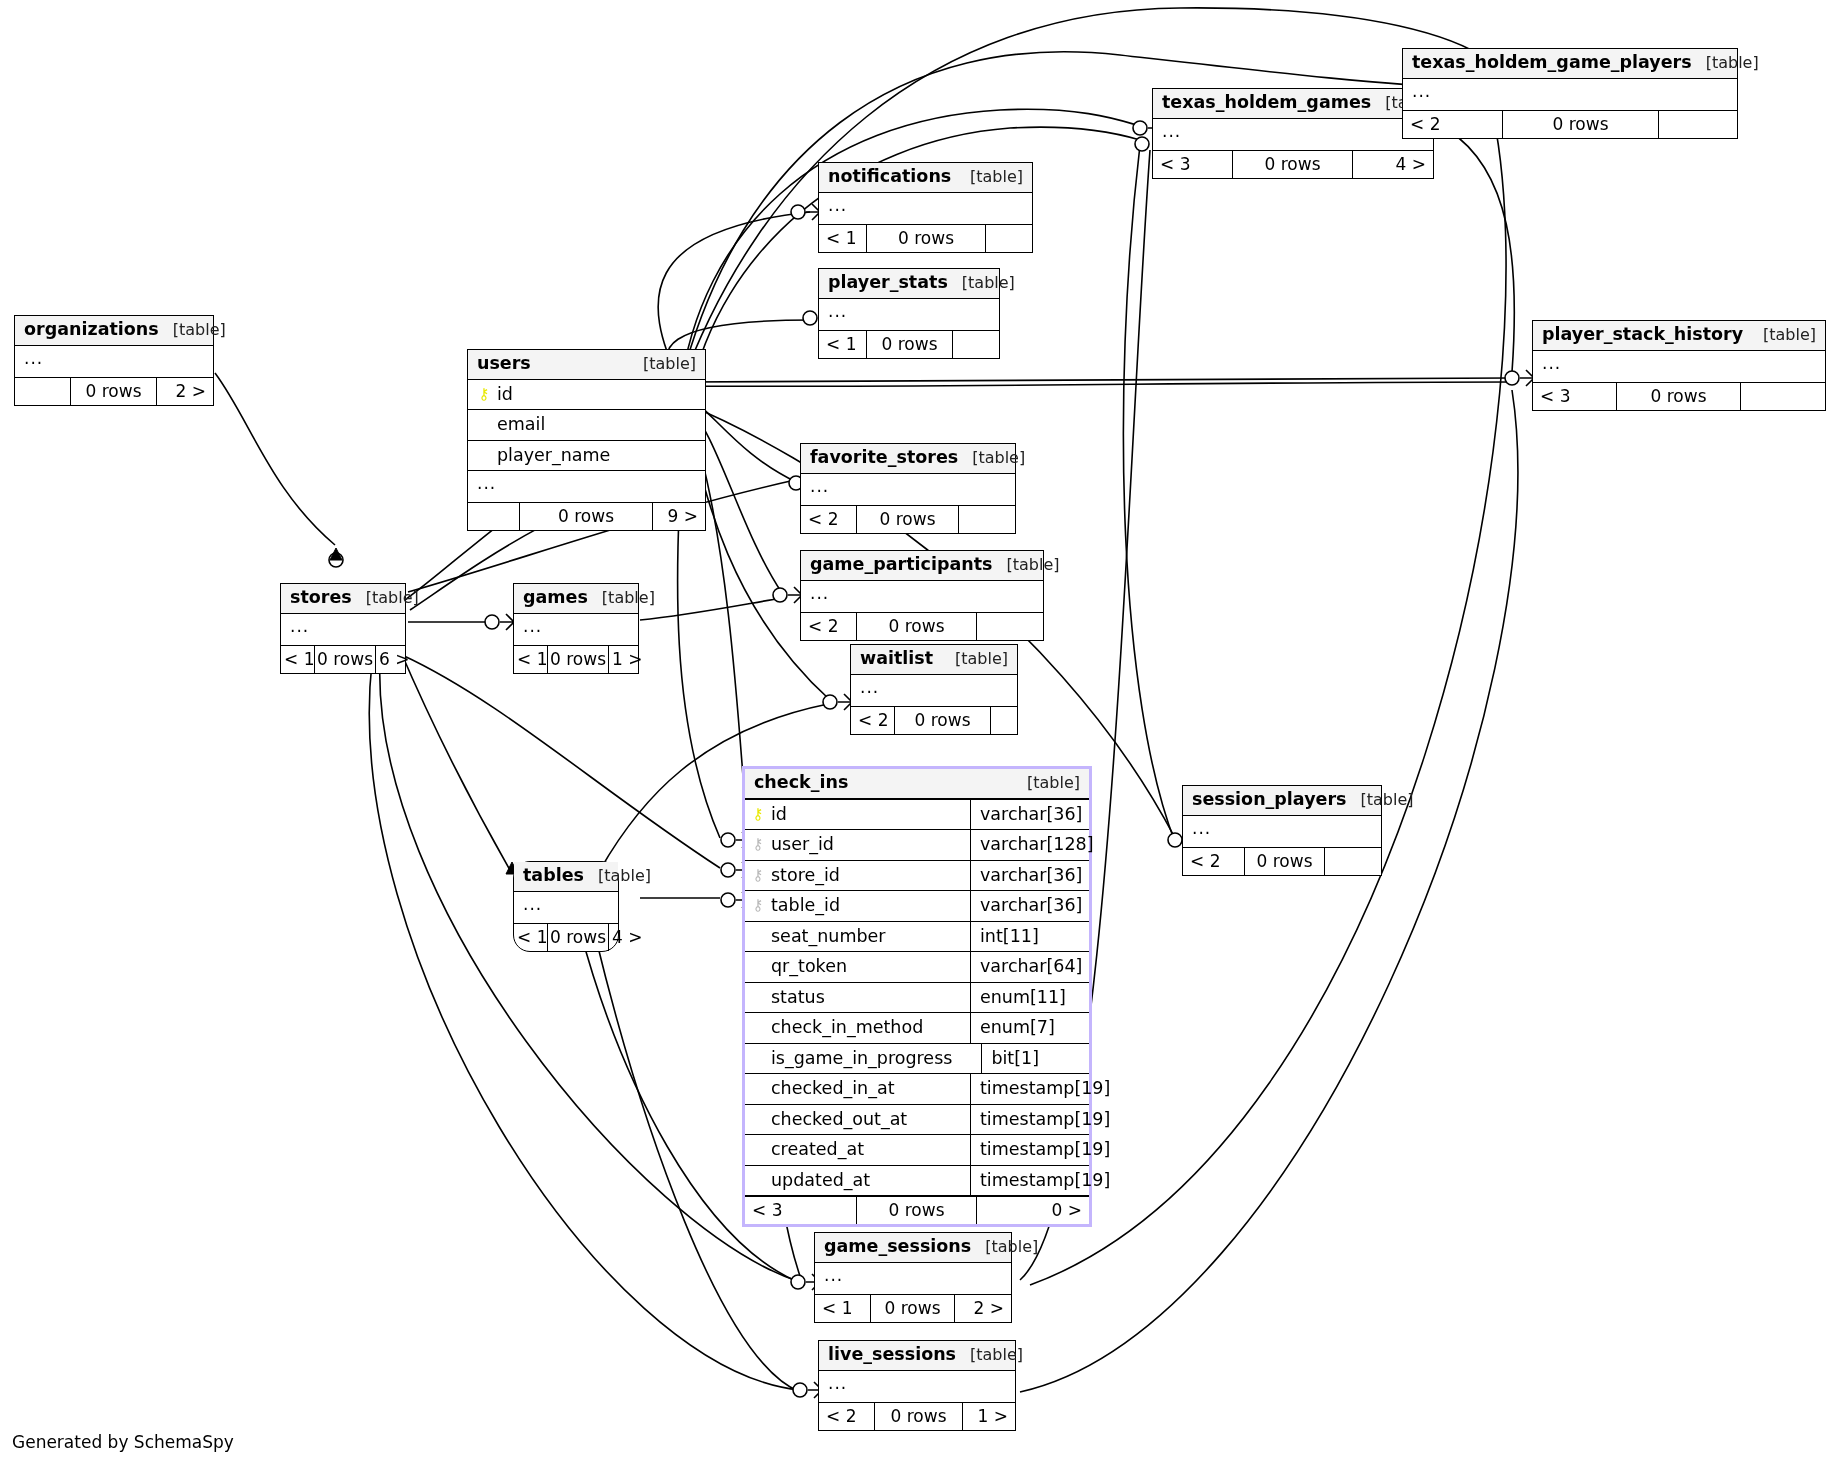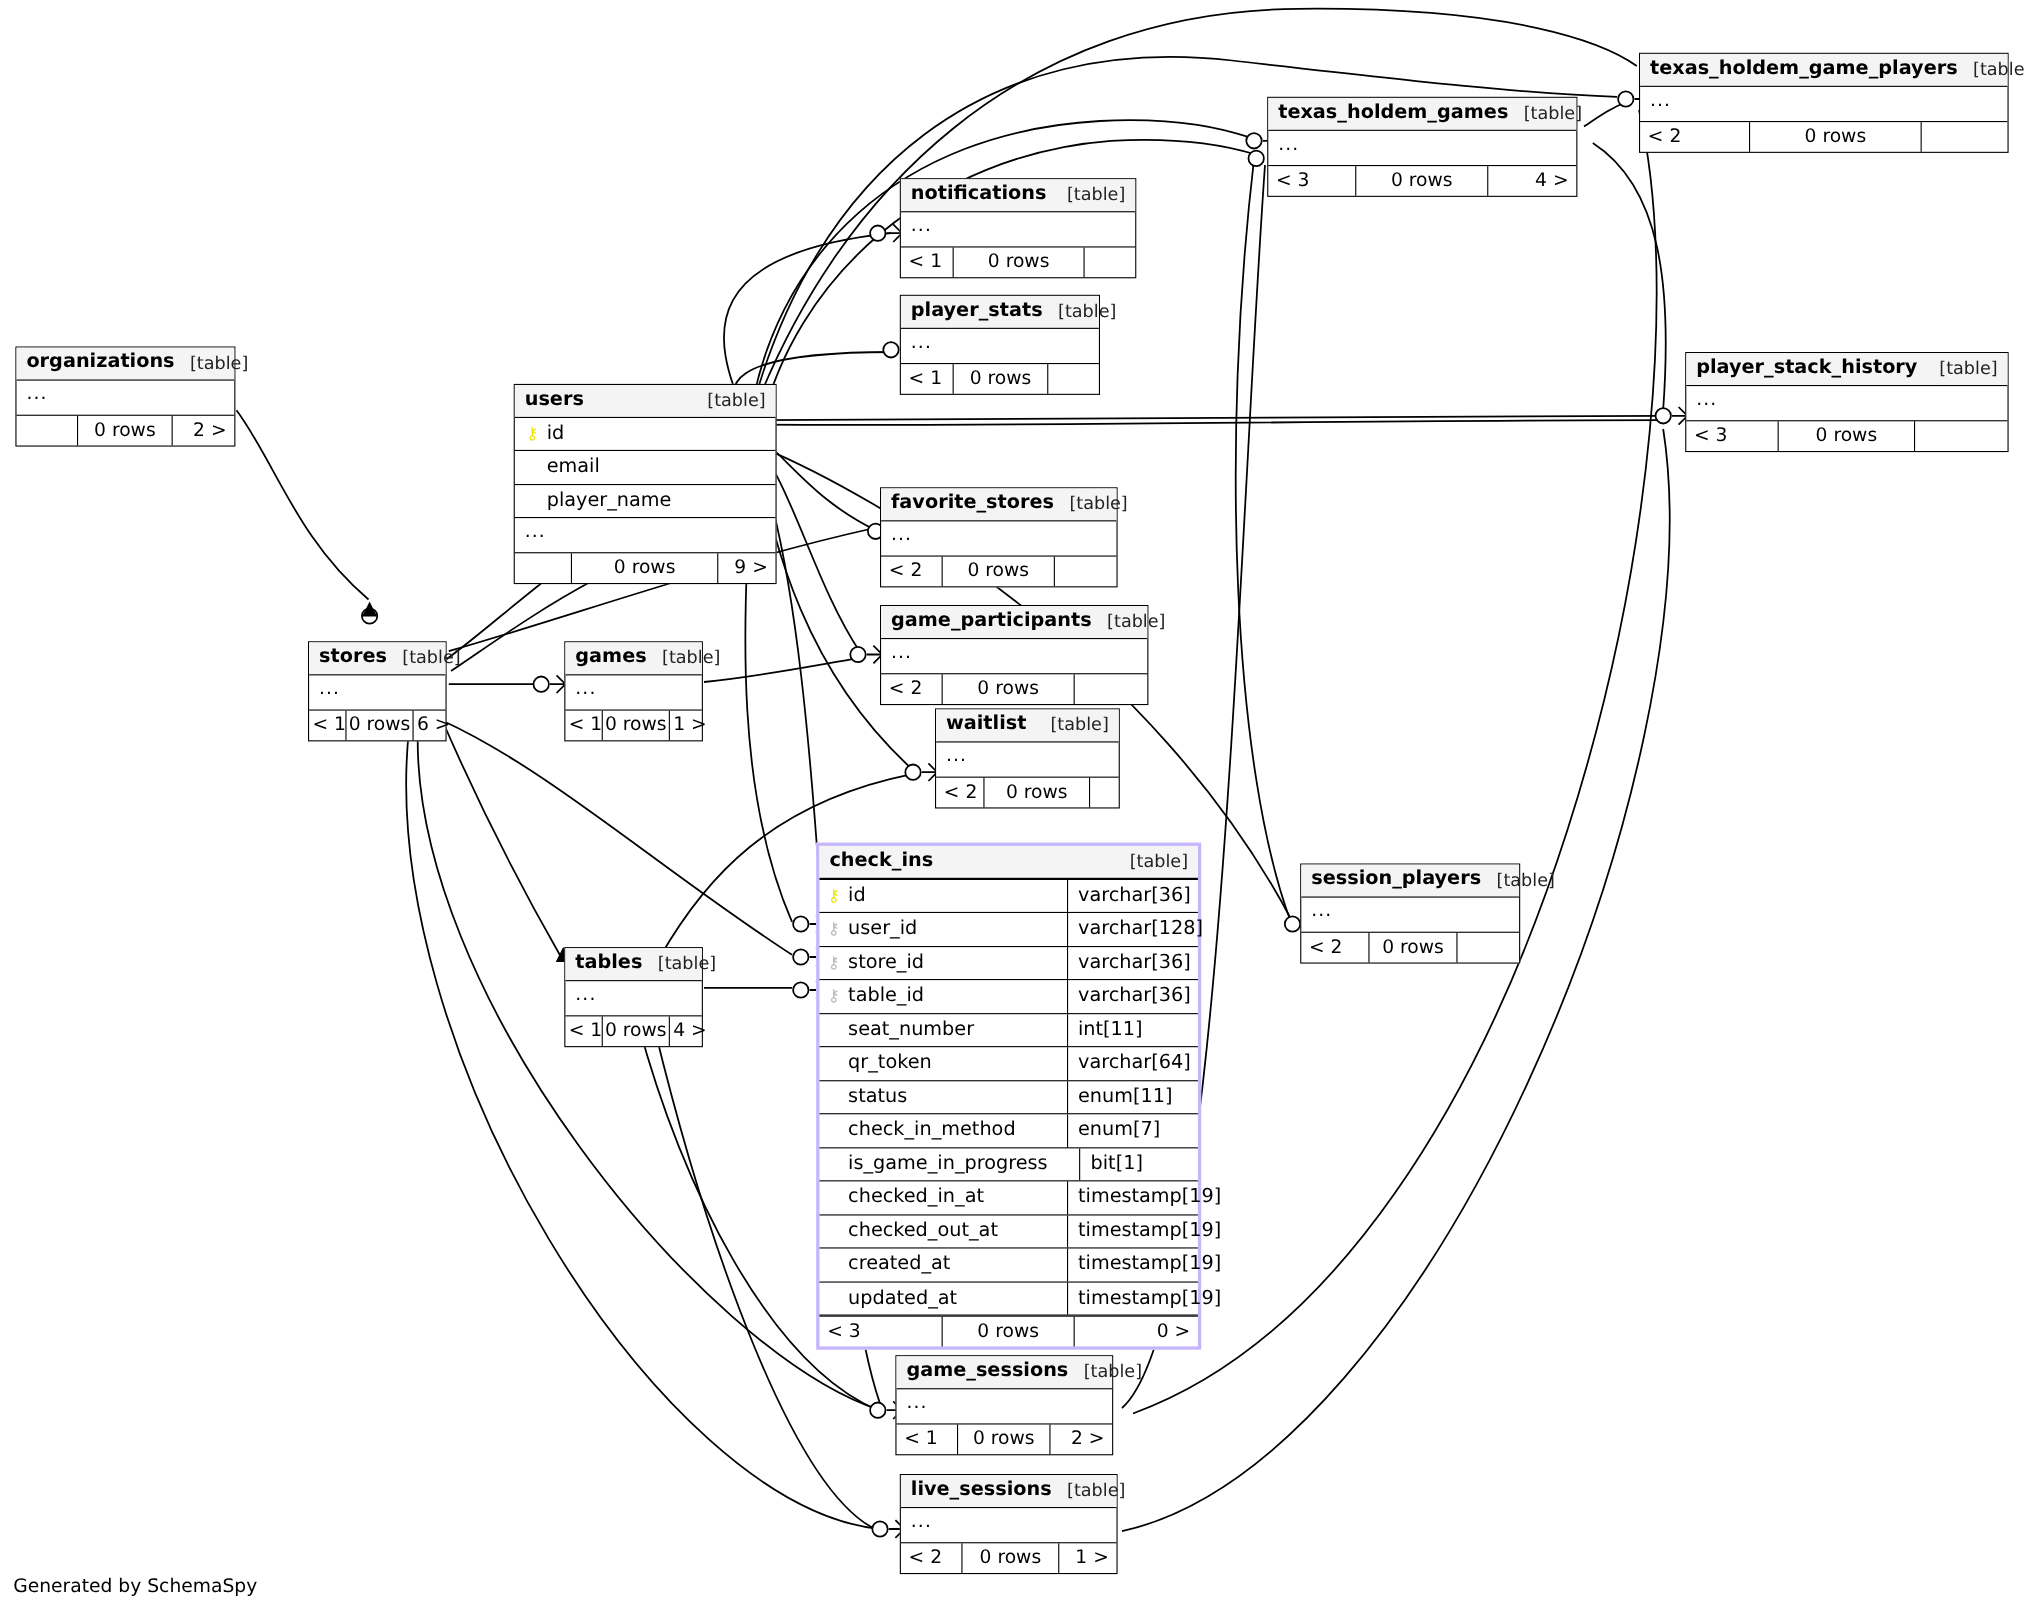--- a/index.html
+++ b/index.html
@@ -216,21 +216,21 @@
       <span class="tn-tag">[table]</span>
     </div>
     <div class="tn-ellipsis">...</div>
     <div class="tn-foot">
       <div class="f-left" style="width:80px;">&lt; 3</div>
       <div class="f-mid">0 rows</div>
       <div class="f-right" style="width:80px;">4 &gt;</div>
     </div>
   </div>
 
-  <div class="table-node" style="left:1490px;top:48px;width:336px;">
+  <div class="table-node" style="left:1402px;top:48px;width:336px;">
     <div class="tn-title">
       <span class="tn-name">texas_holdem_game_players</span>
       <span class="tn-tag">[table]</span>
     </div>
     <div class="tn-ellipsis">...</div>
     <div class="tn-foot">
       <div class="f-left" style="width:100px;">&lt; 2</div>
       <div class="f-mid">0 rows</div>
       <div class="f-right" style="width:78px;"></div>
     </div>
@@ -358,21 +358,21 @@
       <span class="tn-tag">[table]</span>
     </div>
     <div class="tn-ellipsis">...</div>
     <div class="tn-foot">
       <div class="f-left" style="width:34px;padding:5px 3px;">&lt; 1</div>
       <div class="f-mid" style="padding:5px 2px;">0 rows</div>
       <div class="f-right" style="width:32px;padding:5px 3px;">1 &gt;</div>
     </div>
   </div>
 
-  <div class="table-node" style="left:513px;top:861px;width:126px;">
+  <div class="table-node" style="left:513px;top:861px;width:106px;border-radius:17px;">
     <div class="tn-title">
       <span class="tn-name">tables</span>
       <span class="tn-tag">[table]</span>
     </div>
     <div class="tn-ellipsis">...</div>
     <div class="tn-foot">
       <div class="f-left" style="width:34px;padding:5px 3px;">&lt; 1</div>
       <div class="f-mid" style="padding:5px 2px;">0 rows</div>
       <div class="f-right" style="width:32px;padding:5px 3px;">4 &gt;</div>
     </div>

